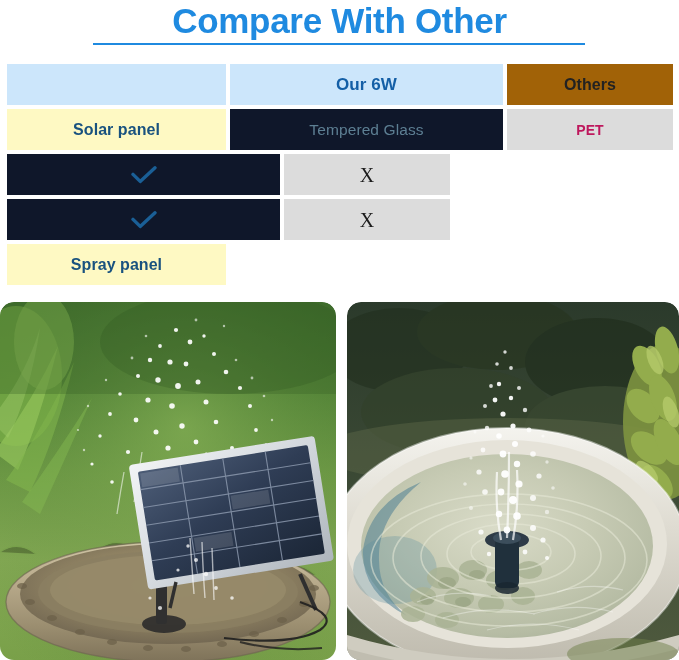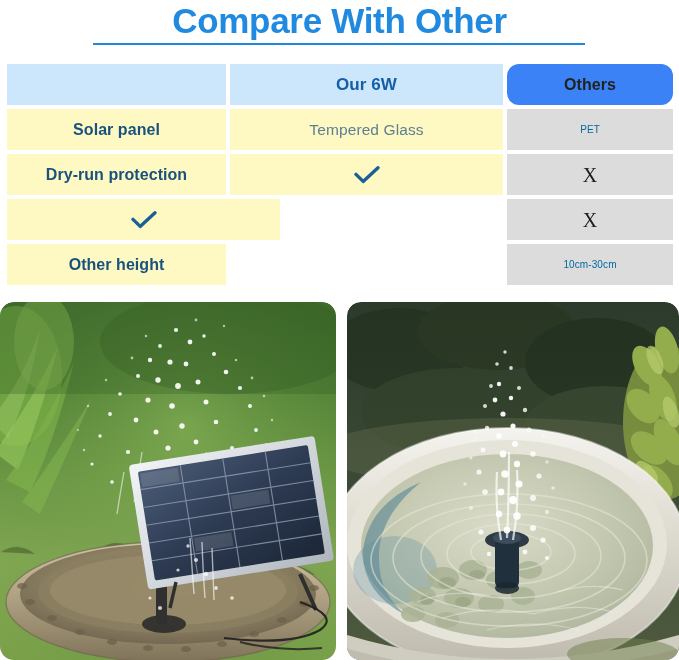--- a/index.html
+++ b/index.html
@@ -55,50 +55,49 @@
     left: 7px;
     top: 64px;
     width: 666px;
     height: 223px;
   }
   .row {
     display: flex;
     width: 100%;
     height: 41px;
     margin-bottom: 4px;
-    justify-content: space-between;
   }
   .row:last-child { margin-bottom: 0; }
 
   .cell {
     display: flex;
     align-items: center;
     justify-content: center;
     box-sizing: border-box;
     height: 100%;
   }
   .c-feature {
     width: 219px;
     margin-right: 4px;
     background: #fef9c3;
   }
   .c-ours {
     width: 273px;
     margin-right: 4px;
-    background: #fef9c3;
+    background: #0f172a;
   }
   .c-others {
     width: 166px;
     background: #dcdcdc;
   }
 
   
   .row-head .c-feature { background: #cce6fb; }
   .row-head .c-ours    { background: #cce6fb; }
-  .row-head .c-others  { background: #3b82f6; border-radius: 12px; }
+  .row-head .c-others  { background: #a16207; }
 
   .head-ours {
     font-weight: bold;
     font-size: 17px;
     color: #145fa6;
     letter-spacing: 0.1px;
   }
   .head-others {
     font-weight: bold;
     font-size: 16px;
@@ -111,23 +110,23 @@
     color: #19527f;
     letter-spacing: 0.05px;
   }
   .ours-value {
     font-weight: normal;
     font-size: 15.5px;
     color: #5d7f93;
     letter-spacing: 0.1px;
   }
   .others-value {
-    font-weight: normal;
-    font-size: 10px;
-    color: #0369a1;
+    font-weight: bold;
+    font-size: 14px;
+    color: #be185d;
     letter-spacing: 0.1px;
   }
   .mark-x {
     font-weight: normal;
     font-size: 20px;
     color: #1c1c1c;
     font-family: "Liberation Serif", serif;
     line-height: 1;
   }
   .check-icon {
@@ -187,23 +186,20 @@
       </div>
       <div class="cell c-ours">
         <span class="ours-value">Tempered Glass</span>
       </div>
       <div class="cell c-others">
         <span class="others-value">PET</span>
       </div>
     </div>
 
     <div class="row">
-      <div class="cell c-feature">
-        <span class="feature-label">Dry-run protection</span>
-      </div>
       <div class="cell c-ours">
         <span class="check-icon">
           <svg viewBox="0 0 26 18" xmlns="http://www.w3.org/2000/svg" aria-hidden="true">
             <path d="M2 8.4 L9.2 15.4 L24 1.8" fill="none" stroke="#1a5f96" stroke-width="3.4" stroke-linecap="round" stroke-linejoin="round"></path>
           </svg>
         </span>
       </div>
       <div class="cell c-others">
         <span class="mark-x">X</span>
       </div>
@@ -217,24 +213,21 @@
           </svg>
         </span>
       </div>
       <div class="cell c-others">
         <span class="mark-x">X</span>
       </div>
     </div>
 
     <div class="row">
       <div class="cell c-feature">
-        <span class="feature-label">Other height</span>
-      </div>
-      <div class="cell c-others">
-        <span class="others-value">10cm-30cm</span>
+        <span class="feature-label">Spray panel</span>
       </div>
     </div>
 
   </div>
 
   <div class="photos">
 
     <div class="photo photo-left">
       <svg viewBox="0 0 336 358" preserveAspectRatio="xMidYMid slice" xmlns="http://www.w3.org/2000/svg">
         <defs>

